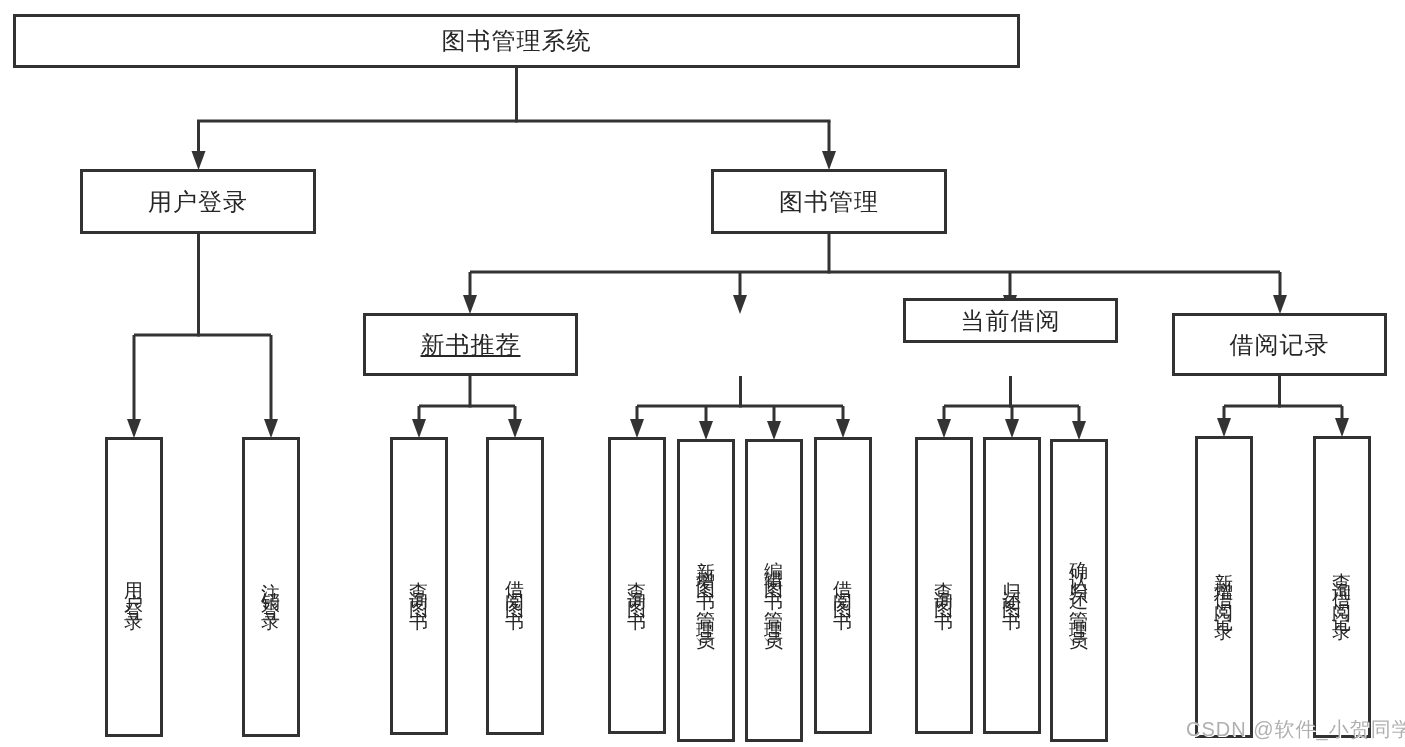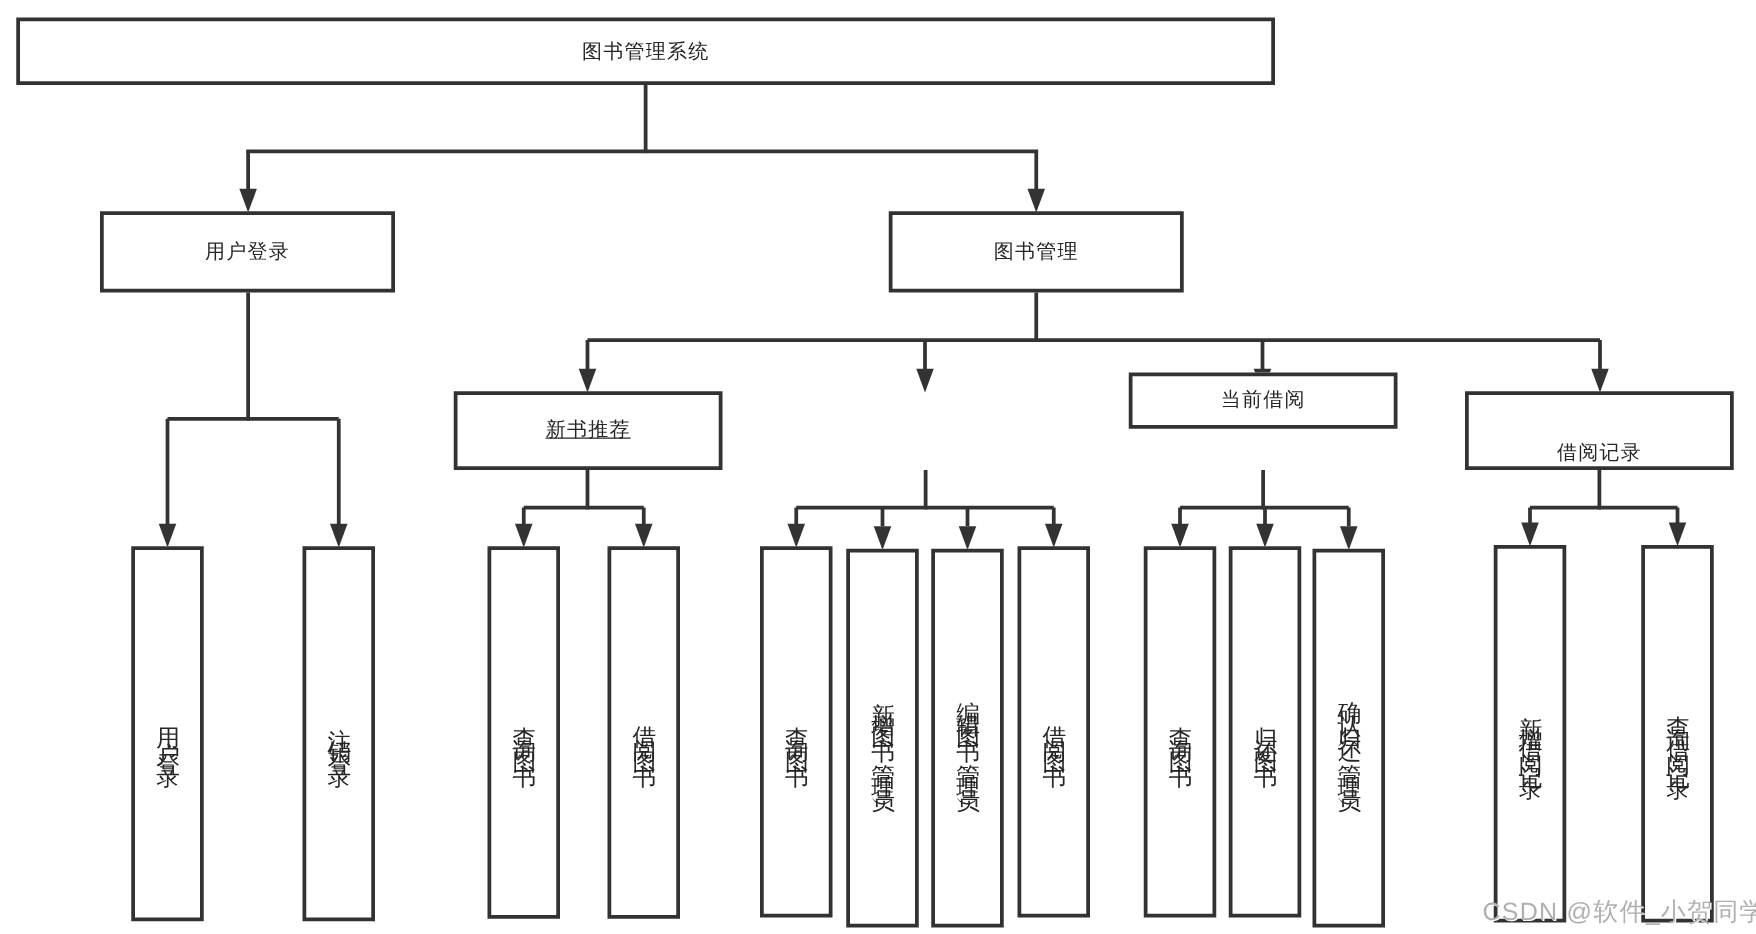--- a/index.html
+++ b/index.html
@@ -27,21 +27,21 @@
     box-sizing: border-box;
     border: 3px solid #323232;
     background: #ffffff;
     display: flex;
     align-items: center;
     justify-content: center;
     z-index: 2;
     color: #262626;
   }
   .node.h span {
-    font-size: 16px;
+    font-size: 24px;
     letter-spacing: 1px;
     white-space: nowrap;
   }
   .node.v span {
     writing-mode: vertical-rl;
     text-orientation: mixed;
     font-size: 19px;
     letter-spacing: 10px;
     line-height: 1;
     white-space: nowrap;
@@ -139,21 +139,21 @@
   <div class="node h" style="left:711px; top:169px; width:236px; height:65px;justify-content:center;">
     <span>图书管理</span>
   </div>
 
   <div class="node h" style="left:363px; top:313px; width:215px; height:63px;text-decoration:underline;">
     <span>新书推荐</span>
   </div>
   <div class="node h" style="left:903px; top:298px; width:215px; height:45px;">
     <span>当前借阅</span>
   </div>
-  <div class="node h" style="left:1172px; top:313px; width:215px; height:63px;align-items:flex-end;">
+  <div class="node h" style="left:1172px; top:313px; width:215px; height:63px;">
     <span>借阅记录</span>
   </div>
 
   <div class="node v" style="left:105px; top:437px; width:58px; height:300px;">
     <span>用户登录</span>
   </div>
   <div class="node v" style="left:242px; top:437px; width:58px; height:300px;">
     <span>注销登录</span>
   </div>
 

